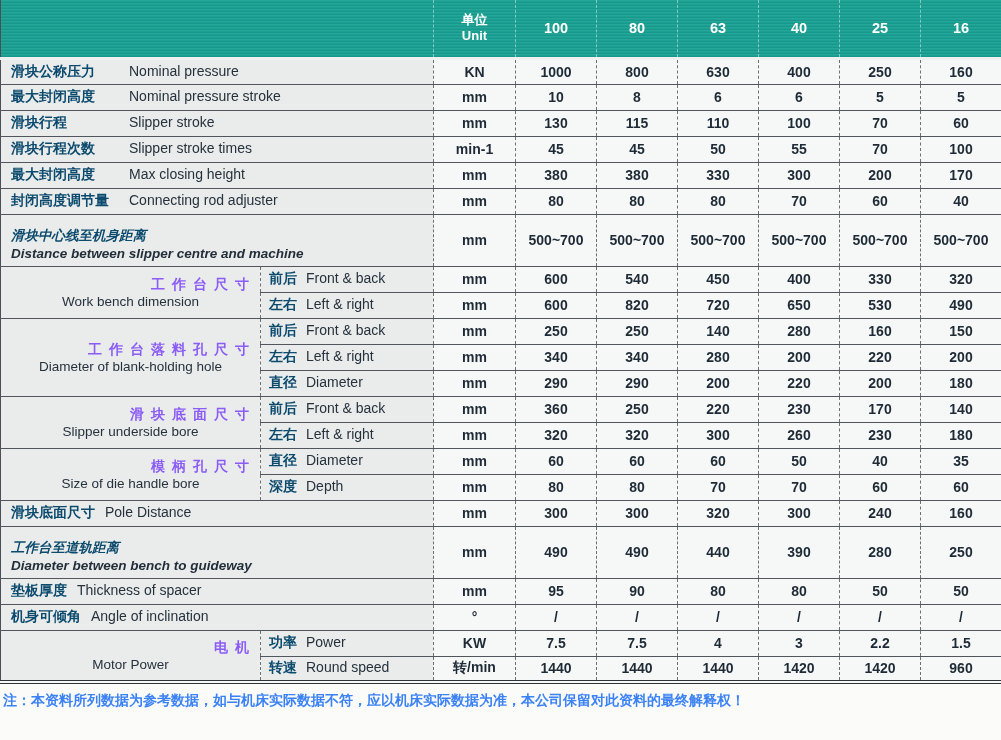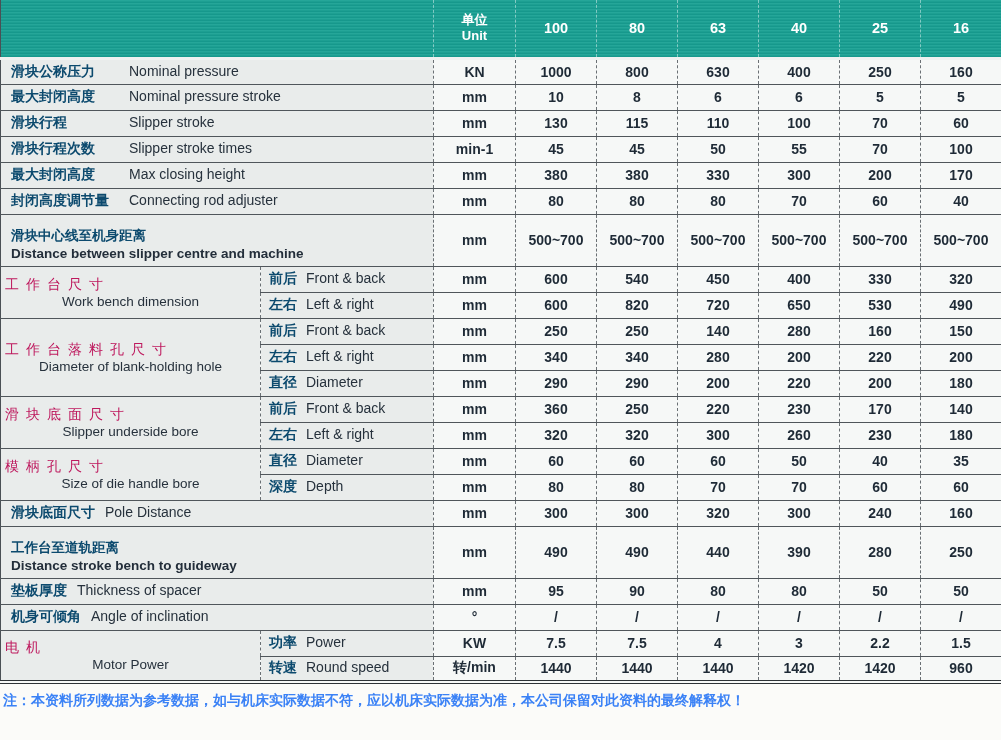--- a/index.html
+++ b/index.html
@@ -51,31 +51,31 @@
     padding:0 4px;
     font-size:14px;
     overflow:hidden;
     white-space:nowrap;
   }
   tbody tr:first-child td { border-top:none; }
   td.lab, td.glab, td.sub { background:#e9eceb; }
   td.unit, td.val { background:#f6f8f7; text-align:center; font-weight:600; color:#1e2a36; }
   td.lab { text-align:left; padding-left:10px; border-left:none; }
   td.glab { text-align:center; border-left:none; }
-  td.lab2 { white-space:normal; line-height:1.3; padding-top:10px; }
+  td.lab2 { white-space:normal; line-height:1.3; padding-top:10px;font-style:italic; }
   td.sub { text-align:left; padding-left:8px; }
 
   .cn  { font-weight:700; color:#0c4a6e; }
   .en  { font-weight:400; color:#26313c;margin-top:36px; }
   .cnw { display:inline-block; min-width:108px; }
   .lgap { margin-left:10px; }
   .sgap { margin-left:9px; }
   td.lab2 .cn, td.lab2 .en2 { display:block; font-size:13.5px; }
   td.lab2 .en2 { font-weight:600; }
-  .gcn { display:block; text-align:left; font-weight:400; letter-spacing:7px; font-size:14px; color:#be185d; }
+  .gcn { display:block; text-align:right; font-weight:700; letter-spacing:7px; font-size:14px; color:#8b5cf6; }
   .gen { display:block; text-align:center; font-weight:400; font-size:13.5px; color:#26313c; }
 
   
   .footer { height:58px; padding:7px 3px 0 3px; background:#fbfbf9; }
   .note-cn { font-size:14px; font-weight:700; color:#3b82f6; line-height:1.35; }
   .note-en { font-size:15px; font-weight:400; color:#20282e; line-height:1.3; }
 </style>
 </head>
 <body>
 
@@ -293,21 +293,21 @@
           <td class="val">300</td>
           <td class="val">300</td>
           <td class="val">320</td>
           <td class="val">300</td>
           <td class="val">240</td>
           <td class="val">160</td>
         </tr>
         <tr class="h52">
           <td class="lab lab2" colspan="2">
             <div class="cn">工作台至道轨距离</div>
-            <div class="en2">Distance stroke bench to guideway</div>
+            <div class="en2">Diameter between bench to guideway</div>
           </td>
           <td class="unit">mm</td>
           <td class="val">490</td>
           <td class="val">490</td>
           <td class="val">440</td>
           <td class="val">390</td>
           <td class="val">280</td>
           <td class="val">250</td>
         </tr>
         <tr class="h26">

